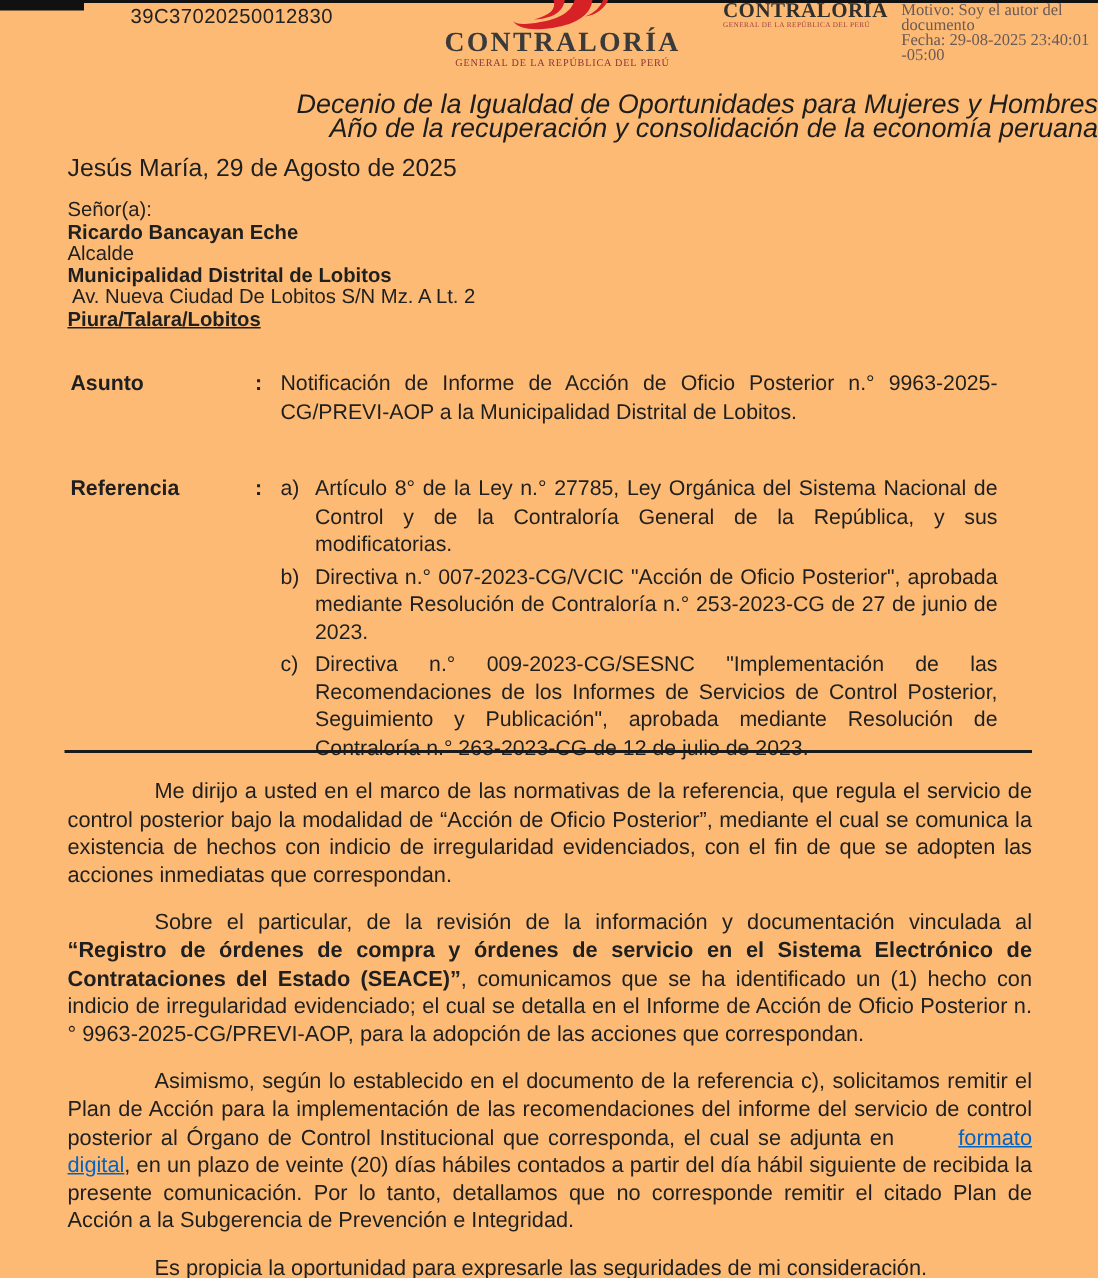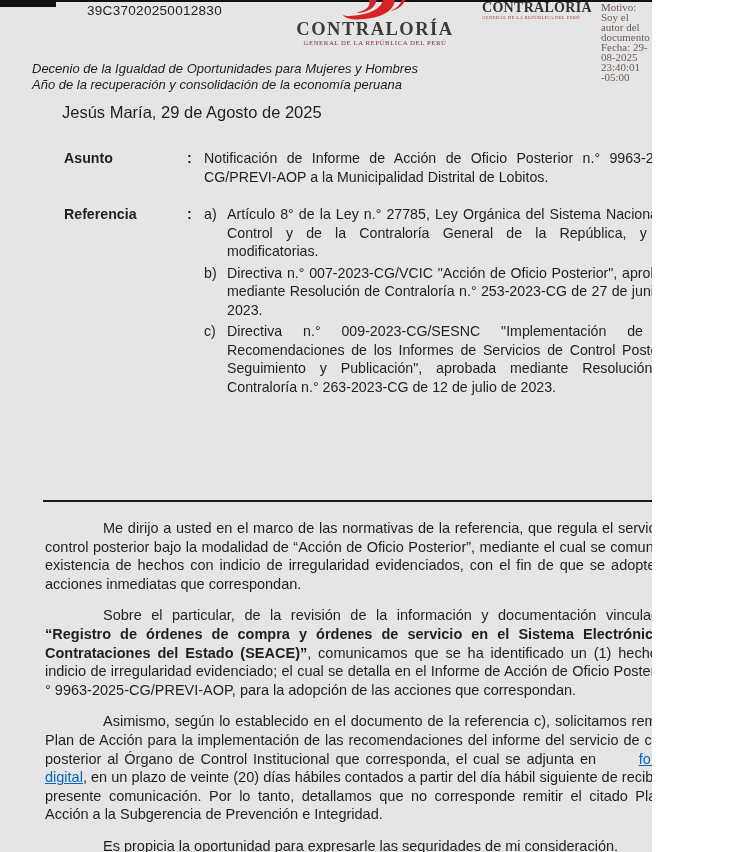--- a/index.html
+++ b/index.html
@@ -1,17 +1,17 @@
 <!DOCTYPE html>
 <html><head>
 <meta charset="utf-8">
 <style>
   html,body{margin:0;padding:0;background:#fff;}
   .page{
-    position:relative;width:652px;height:852px;background:#e5e5e5;overflow:hidden;
+    position:relative;width:732px;height:852px;background:#fdba74;overflow:hidden;
     font-family:"Liberation Sans",sans-serif;color:#1f1f1f;
   }
   
   .top-line{position:absolute;top:0;left:0;width:732px;height:2px;background:#111;}
   .corner-block{position:absolute;top:0;left:0;width:56px;height:7px;background:#111;}
   .barcode-number{position:absolute;top:3px;left:87px;font-size:13.5px;color:#222;letter-spacing:.3px;}
 
   
   .logo{position:absolute;top:0;left:282px;width:186px;text-align:center;}
   .logo .swoosh{display:block;margin:0 auto;}
@@ -22,35 +22,35 @@
 
   
   .stamp{position:absolute;top:1px;left:482px;display:flex;gap:9px;align-items:flex-start;}
   .stamp-org{font-family:"Liberation Serif",serif;font-weight:700;font-size:14px;
     letter-spacing:.3px;color:#2f2f2f;line-height:13px;}
   .stamp-org-sub{font-family:"Liberation Serif",serif;font-size:4.8px;letter-spacing:.3px;
     color:#a04040;margin-top:1px;}
   .stamp-right{font-size:11px;line-height:10px;color:#6a5a55;padding-top:1px;font-family:Liberation Serif, serif;}
 
   
-  .motto{position:absolute;top:61px;left:32px;right:0;text-align:left;
-    font-style:italic;font-size:13px;line-height:16px;color:#1d1d1d;}
+  .motto{position:absolute;top:61px;left:32px;right:0;text-align:right;
+    font-style:italic;font-size:18px;line-height:16px;color:#1d1d1d;}
 
   
-  .letterhead{position:absolute;top:103px;left:62px;width:643px;}
+  .letterhead{position:absolute;top:103px;left:45px;width:643px;}
   .date-line{font-size:16.5px;line-height:19px;}
   .oficio{font-size:21px;font-weight:700;line-height:24px;letter-spacing:.2px;}
   .addressee{margin-top:11px;font-size:13.5px;line-height:14.5px;}
   .b{font-weight:700;}
   .addr{padding-left:3px;}
   .loc{font-weight:700;text-decoration:underline;}
 
   .kv{display:grid;grid-template-columns:125px 17px 478px;margin-top:27px;
     font-size:14.2px;line-height:18.5px;}
-  .kv.referencia{margin-top:19px;}
+  .kv.referencia{margin-top:33px;}
   .kv-label{font-weight:700;padding-left:2px;}
   .kv-colon{font-weight:700;}
   .kv-text{text-align:justify;}
   .ref-item{display:flex;margin-bottom:3px;}
   .ref-item:last-child{margin-bottom:0;}
   .ref-marker{width:23px;flex-shrink:0;}
   .ref-text{flex:1;text-align:justify;}
 
   
   .divider{position:absolute;top:500px;left:43px;width:645px;height:2px;background:#1a1a1a;}
@@ -94,20 +94,28 @@
   </div>
 
   <div class="motto">
     <div class="motto-line">Decenio de la Igualdad de Oportunidades para Mujeres y Hombres</div>
     <div class="motto-line">Año de la recuperación y consolidación de la economía peruana</div>
   </div>
 
   <div class="letterhead">
     <div class="date-line">Jesús María, 29 de Agosto de 2025</div>
 
+    <div class="addressee">
+      <div>Señor(a):</div>
+      <div class="b">Ricardo Bancayan Eche</div>
+      <div>Alcalde</div>
+      <div class="b">Municipalidad Distrital de Lobitos</div>
+      <div class="addr">Av. Nueva Ciudad De Lobitos S/N Mz. A Lt. 2</div>
+      <div class="loc">Piura/Talara/Lobitos</div>
+    </div>
 
     <div class="kv asunto">
       <div class="kv-label">Asunto</div>
       <div class="kv-colon">:</div>
       <div class="kv-text">Notificación de Informe de Acción de Oficio Posterior n.° 9963-2025-CG/PREVI-AOP a la Municipalidad Distrital de Lobitos.</div>
     </div>
 
     <div class="kv referencia">
       <div class="kv-label">Referencia</div>
       <div class="kv-colon">:</div>

